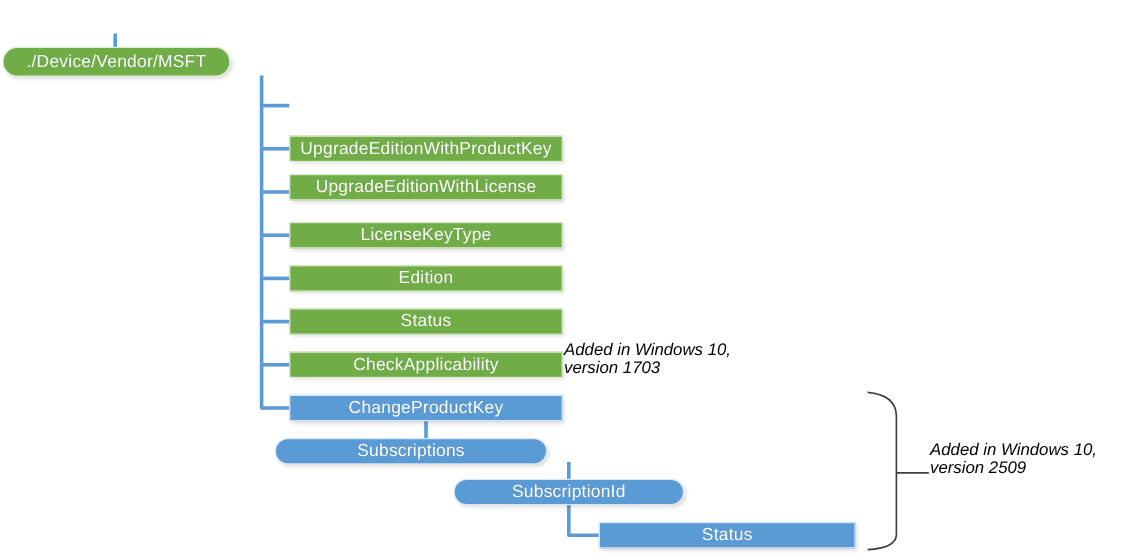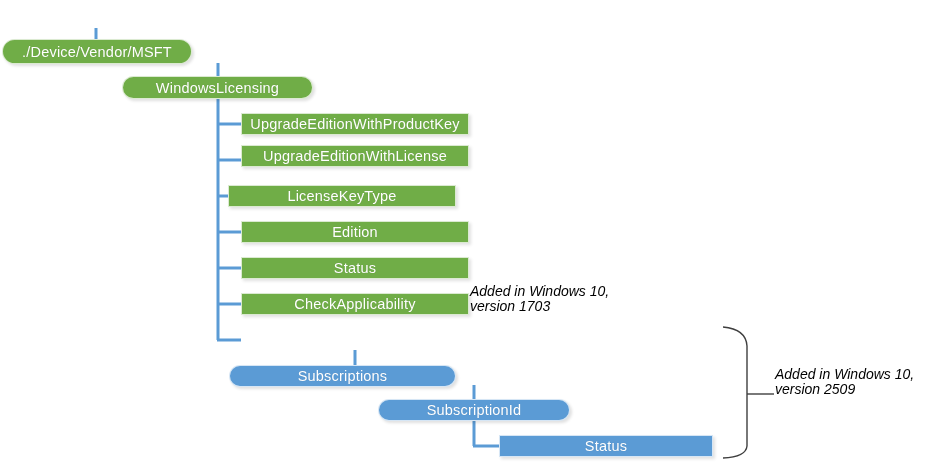--- a/index.html
+++ b/index.html
@@ -52,29 +52,29 @@
     </g>
 
     <g style="stroke:var(--brace,#3F3F3F);stroke-width:1.4;fill:none">
       <path d="M 723 327 Q 746 329 747 346 L 747 446 Q 746 457 723 458"></path>
       <line x1="747" y1="394" x2="774" y2="394"></line>
     </g>
   </svg>
 
   <div class="node green pill" style="left:2px;top:3px;width:190px;height:25px;border-radius:13px">./Device/Vendor/MSFT</div>
 
-  <div class="node green pill" style="left:122px;top:40px;width:191px;height:23px;border-radius:12px">WindowsLicensing</div>
 
   <div class="node green boxed" style="left:241px;top:77px;width:228px;height:22px">UpgradeEditionWithProductKey</div>
   <div class="node green boxed" style="left:241px;top:109px;width:228px;height:22px">UpgradeEditionWithLicense</div>
-  <div class="node green boxed" style="left:228px;top:149px;width:228px;height:22px">LicenseKeyType</div>
+  <div class="node green boxed" style="left:241px;top:149px;width:228px;height:22px">LicenseKeyType</div>
   <div class="node green boxed" style="left:241px;top:185px;width:228px;height:22px">Edition</div>
   <div class="node green boxed" style="left:241px;top:221px;width:228px;height:22px">Status</div>
   <div class="node green boxed" style="left:241px;top:257px;width:228px;height:22px">CheckApplicability</div>
 
+  <div class="node blue boxed" style="left:241px;top:293px;width:228px;height:22px">ChangeProductKey</div>
   <div class="node blue pill" style="left:229px;top:329px;width:227px;height:22px;border-radius:11px">Subscriptions</div>
   <div class="node blue pill" style="left:378px;top:363px;width:192px;height:22px;border-radius:11px">SubscriptionId</div>
   <div class="node blue boxed" style="left:499px;top:399px;width:214px;height:22px">Status</div>
   <div class="node blue boxed" style="left:499px;top:435px;width:214px;height:22px">Name</div>
 
   <div class="annotation" style="left:470px;top:284px;width:178px">
     <span>Added in Windows 10,</span>
     <span>version 1703</span>
   </div>
   <div class="annotation" style="left:775px;top:367px;width:179px">

